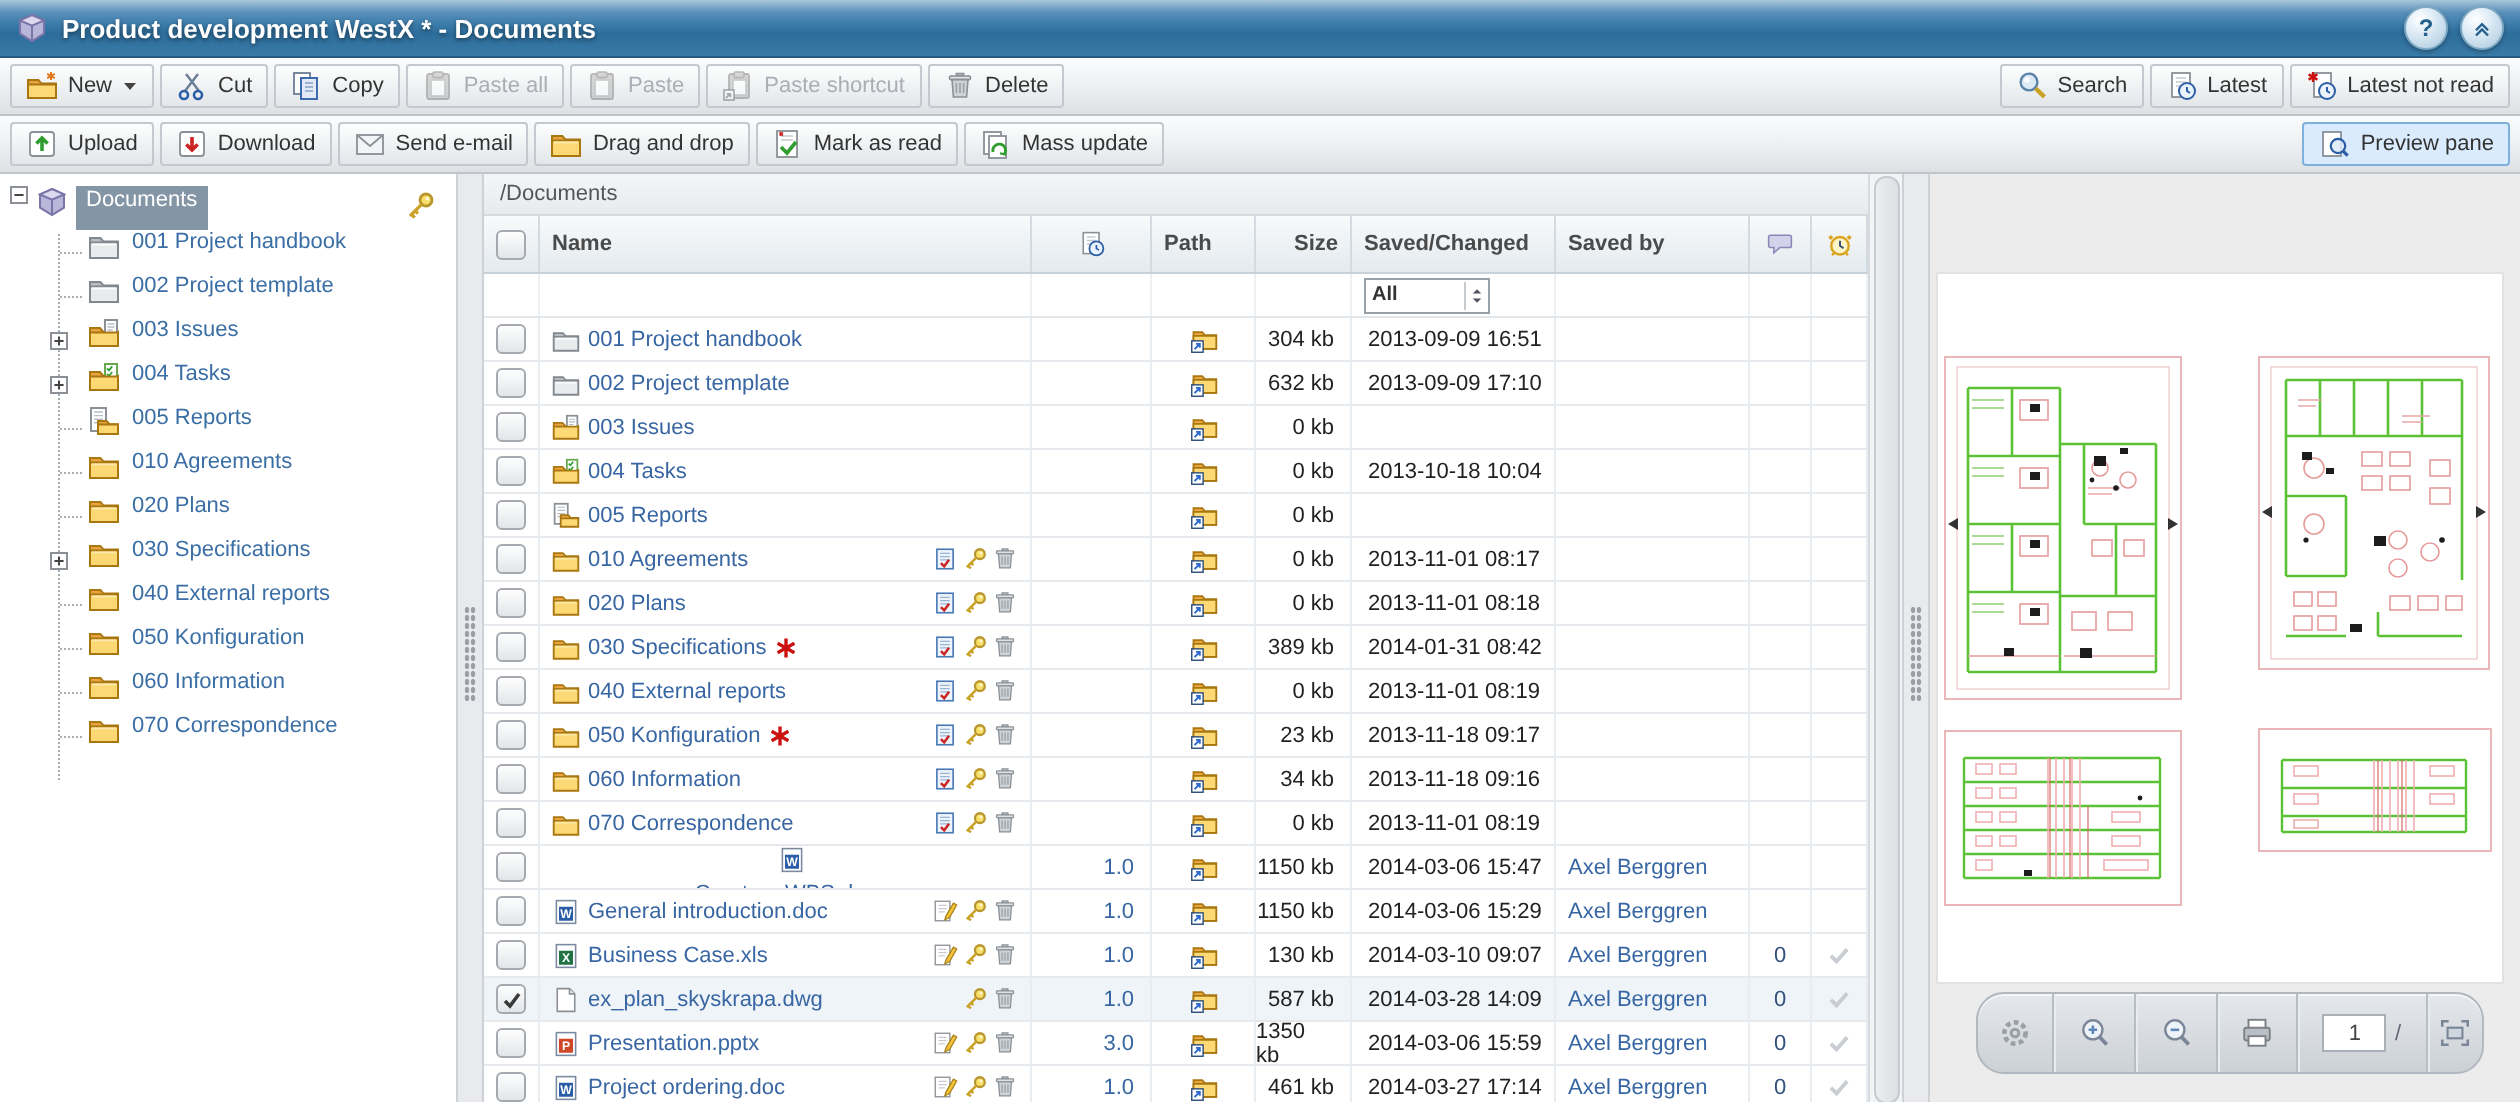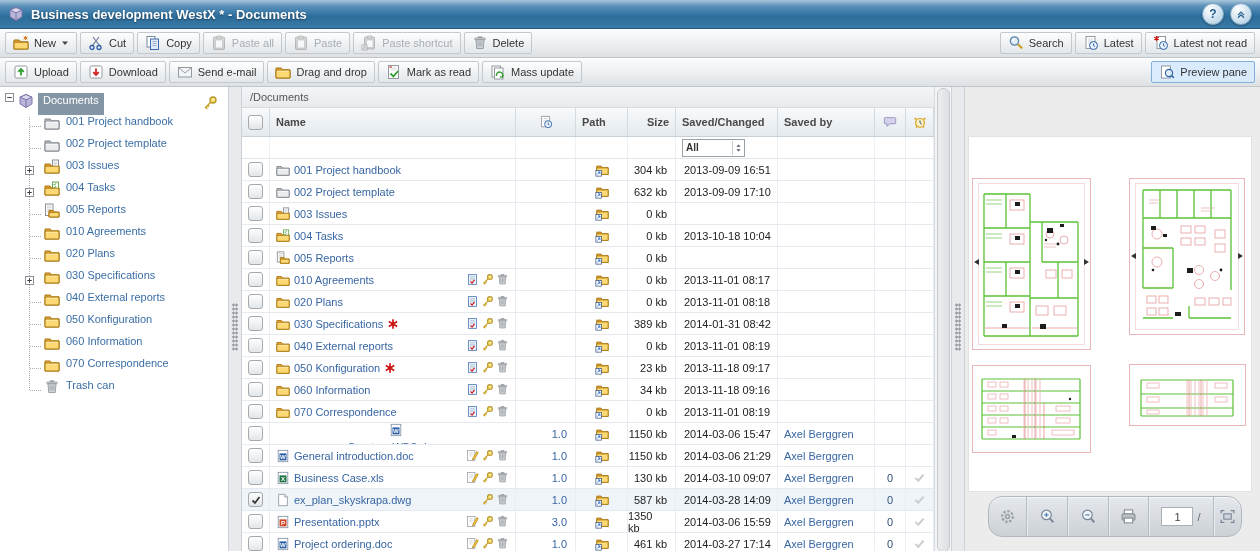--- a/index.html
+++ b/index.html
@@ -100,21 +100,21 @@
 <body>
 
 <div class="titlebar">
   <span class="ic">
       <svg viewBox="0 0 16 16">
         <path d="M8 1.5L14 4.2v6.6L8 14.5 2 10.8V4.2z" fill="#b9b6da" stroke="#7a74a8"></path>
         <path d="M8 1.5L14 4.2 8 6.8 2 4.2z" fill="#dcd9ee" stroke="#7a74a8"></path>
         <path d="M8 6.8v7.7" stroke="#7a74a8"></path>
       </svg>
     </span>
-  <span class="ttext">Business development WestX * - Documents</span>
+  <span class="ttext">Product development WestX * - Documents</span>
   <div class="tbtns">
     <div class="circ">
       <span>?</span>
     </div>
     <div class="circ">
       <span class="ic">
           <svg viewBox="0 0 16 16">
             <path d="M4 9.5L8 5.5l4 4M4 13L8 9l4 4" fill="none" stroke="#23608e" stroke-width="1.6"></path>
           </svg>
         </span>
@@ -485,32 +485,20 @@
           <span class="conn"></span>
           <span class="ic">
             <svg viewBox="0 0 16 16">
               <path d="M1 4h5.2l1.6 1.8H15V14H1z" fill="#e8a33d" stroke="#a87711"></path>
               <path d="M1 6.2h14V14H1z" fill="#fcd975" stroke="#a87711"></path>
               <path d="M2 7.2h12" stroke="#fde9a8"></path>
             </svg>
           </span>
           <span>070 Correspondence</span>
         </div>
-        <div class="tree-row tree-item">
-          <span class="conn"></span>
-          <span class="ic">
-            <svg viewBox="0 0 16 16">
-              <path d="M6.2 1.8h3.6v1.2H6.2z" fill="#cfd3d7" stroke="#8a9096" stroke-width="0.8"></path>
-              <rect x="2.8" y="3" width="10.4" height="1.8" rx="0.5" fill="#dfe2e5" stroke="#8a9096" stroke-width="0.8"></rect>
-              <path d="M4 4.8h8l-.7 8.7H4.7z" fill="#cfd3d7" stroke="#8a9096" stroke-width="0.8"></path>
-              <path d="M6.2 6.5v5M8 6.5v5M9.8 6.5v5" stroke="#9aa0a6" stroke-width="0.8"></path>
-            </svg>
-          </span>
-          <span>Trash can</span>
-        </div>
       </div>
   </div>
 
   <div class="vsplit">
       <div class="grip"></div>
     </div>
 
   <div class="tablewrap">
     <div class="crumb">/Documents</div>
     <div class="thead" id="thead">
@@ -1313,21 +1301,21 @@
                 <path d="M2 5.6h13V13H2z" fill="#fcd975" stroke="#a87711"></path>
                 <rect x="1" y="8.5" width="6.5" height="6.5" fill="#fff" stroke="#2a4a7a" stroke-width="0.8"></rect>
                 <path d="M2.6 13.2l2.8-2.8M3.4 10.2h2.2v2.2" fill="none" stroke="#2a6acc" stroke-width="1.1"></path>
               </svg>
             </span>
           </div>
           <div class="cell right" style="width: 48px;">
             <span class="dim">1150 kb</span>
           </div>
           <div class="cell" style="width: 102px;">
-            <span class="dim" style="padding-left: 8px;">2014-03-06 21:29</span>
+            <span class="dim" style="padding-left: 8px;">2014-03-06 15:29</span>
           </div>
           <div class="cell" style="width: 97px;">
             <span class="slink">Axel Berggren</span>
           </div>
           <div class="cell center" style="width: 31px;"></div>
           <div class="cell center" style="width: 28px;"></div>
         </div>
         <div class="row">
           <div class="cell cbwrap" style="width: 28px;">
             <div class="checkbox"></div>

